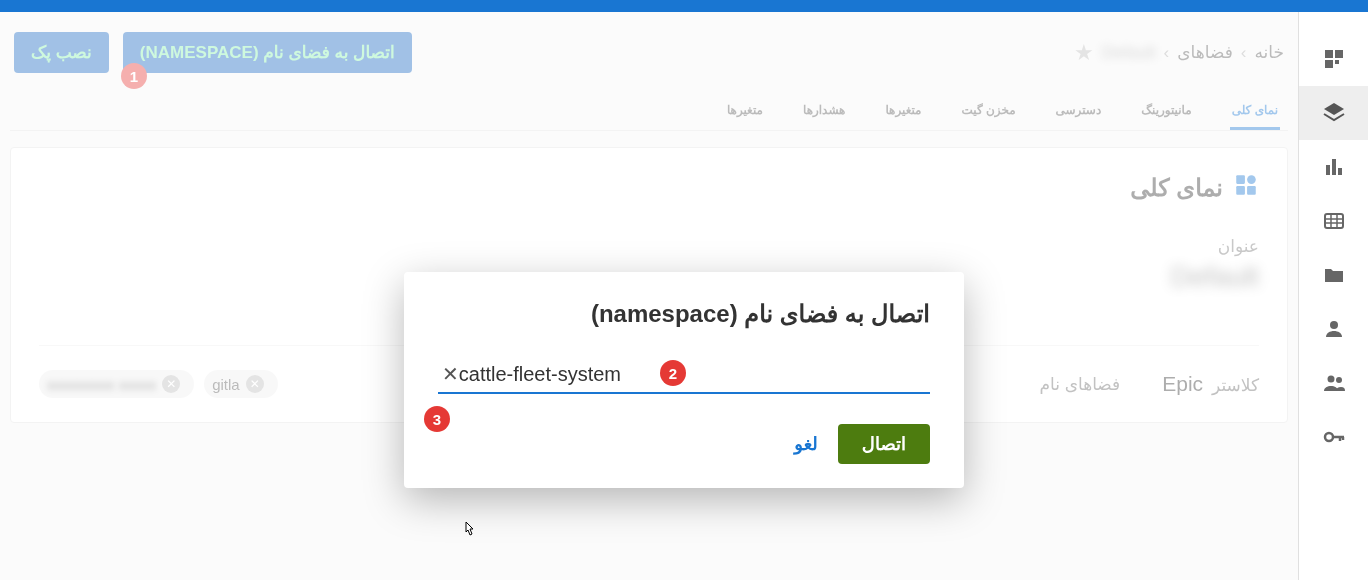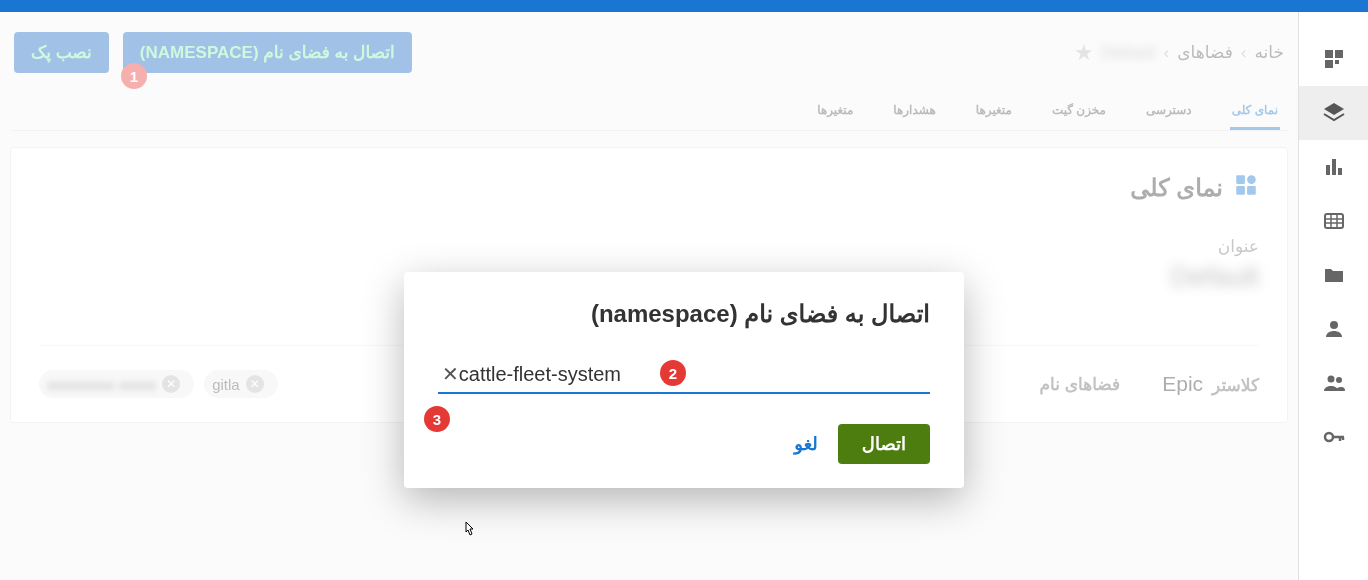--- a/index.html
+++ b/index.html
@@ -54,21 +54,21 @@
 .info-row { margin-top: 32px; }
 .info-label { color: #777; font-size: 17px; margin-bottom: 4px; }
 .info-value.blur { filter: blur(6px); font-size: 28px; color: #666; display: inline-block; }
 
 .cluster-row { display: flex; align-items: center; justify-content: space-between; margin-top: 52px; padding-top: 24px; border-top: 1px solid #eee; }
 .cluster-left { display: flex; gap: 10px; }
 .chip { background: #eeeeee; border-radius: 16px; padding: 5px 14px 5px 8px; display: flex; align-items: center; gap: 6px; color: #555; font-size: 15px; }
 .chip .x { background: #bbb; color: #fff; border-radius: 50%; width: 18px; height: 18px; display: flex; align-items: center; justify-content: center; font-size: 12px; }
 .chip.blur span:last-child { filter: blur(3px); }
 .cluster-right { display: flex; align-items: center; gap: 42px; }
-.cr-label { color: #666; font-size: 17px; font-weight: bold; }
+.cr-label { color: #666; font-size: 17px; }
 .cr-val { color: #333; font-size: 21px; text-align: right; }
 
 .modal {
   position: absolute; left: 50%; top: 272px; transform: translateX(-50%);
   width: 560px; background: #fff; border-radius: 4px;
   box-shadow: 0 12px 40px rgba(0,0,0,0.28); padding: 28px 34px 24px;
   z-index: 10;
 }
 .modal-title { font-size: 24px; font-weight: 700; color: #333; text-align: right; margin-bottom: 34px; }
 .field-wrap { position: relative; margin-bottom: 30px; }
@@ -162,20 +162,21 @@
       <div class="btn-with-badge">
         <button class="btn-primary">اتصال به فضای نام (NAMESPACE)</button>
         <div class="step-badge badge-1">1</div>
       </div>
       <button class="btn-primary">نصب پک</button>
     </div>
   </div>
 
   <div class="tabs">
     <div class="tab active">نمای کلی</div>
+    <div class="tab">مانیتورینگ</div>
     <div class="tab">دسترسی</div>
     <div class="tab">مخزن گیت</div>
     <div class="tab">متغیرها</div>
     <div class="tab">هشدارها</div>
     <div class="tab">متغیرها</div>
   </div>
 
   <div class="panel">
     <div class="panel-title">
       <span class="icon-grid"><svg width="26" height="26" viewBox="0 0 24 24" fill="#1976d2">

